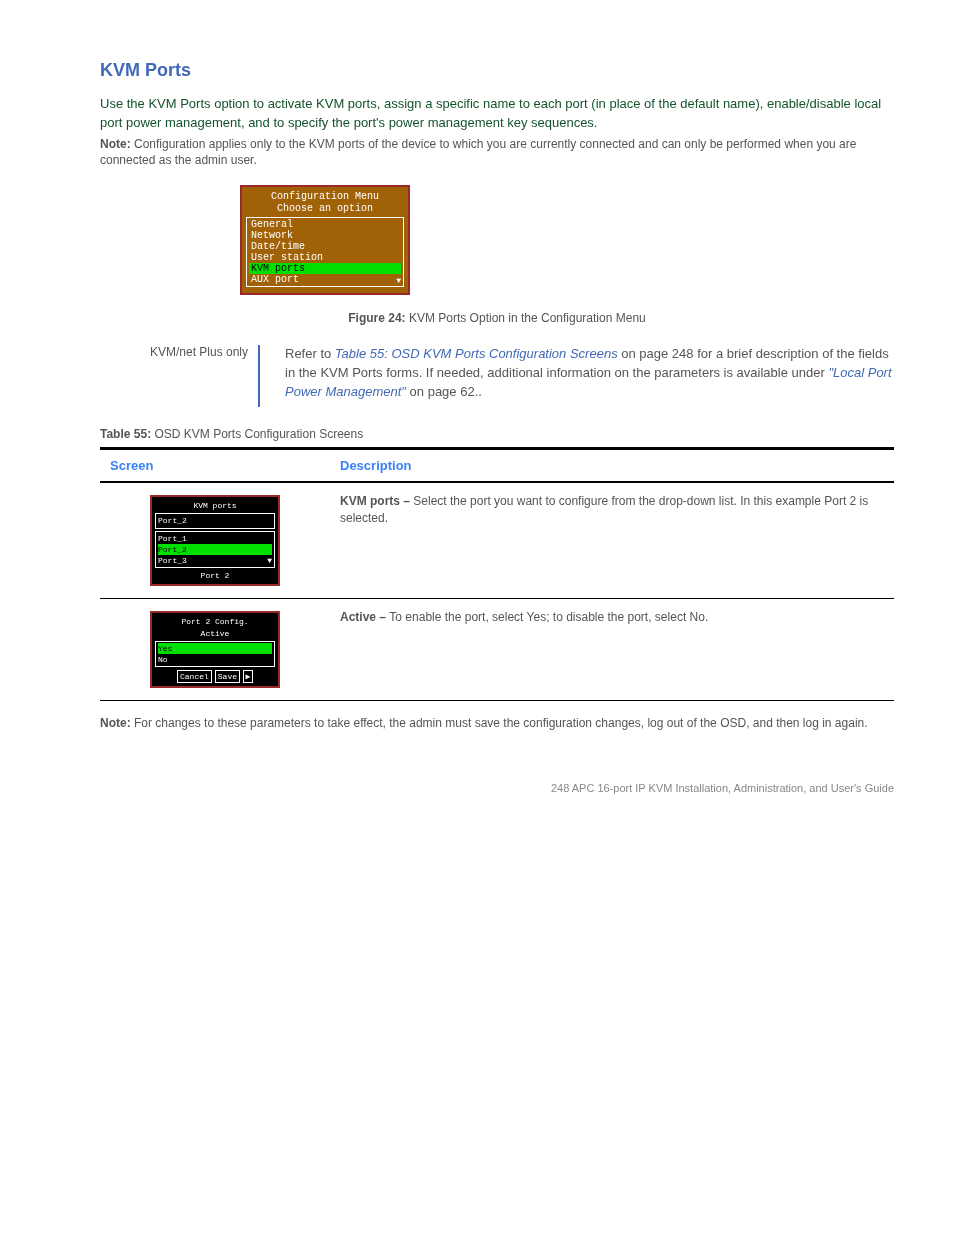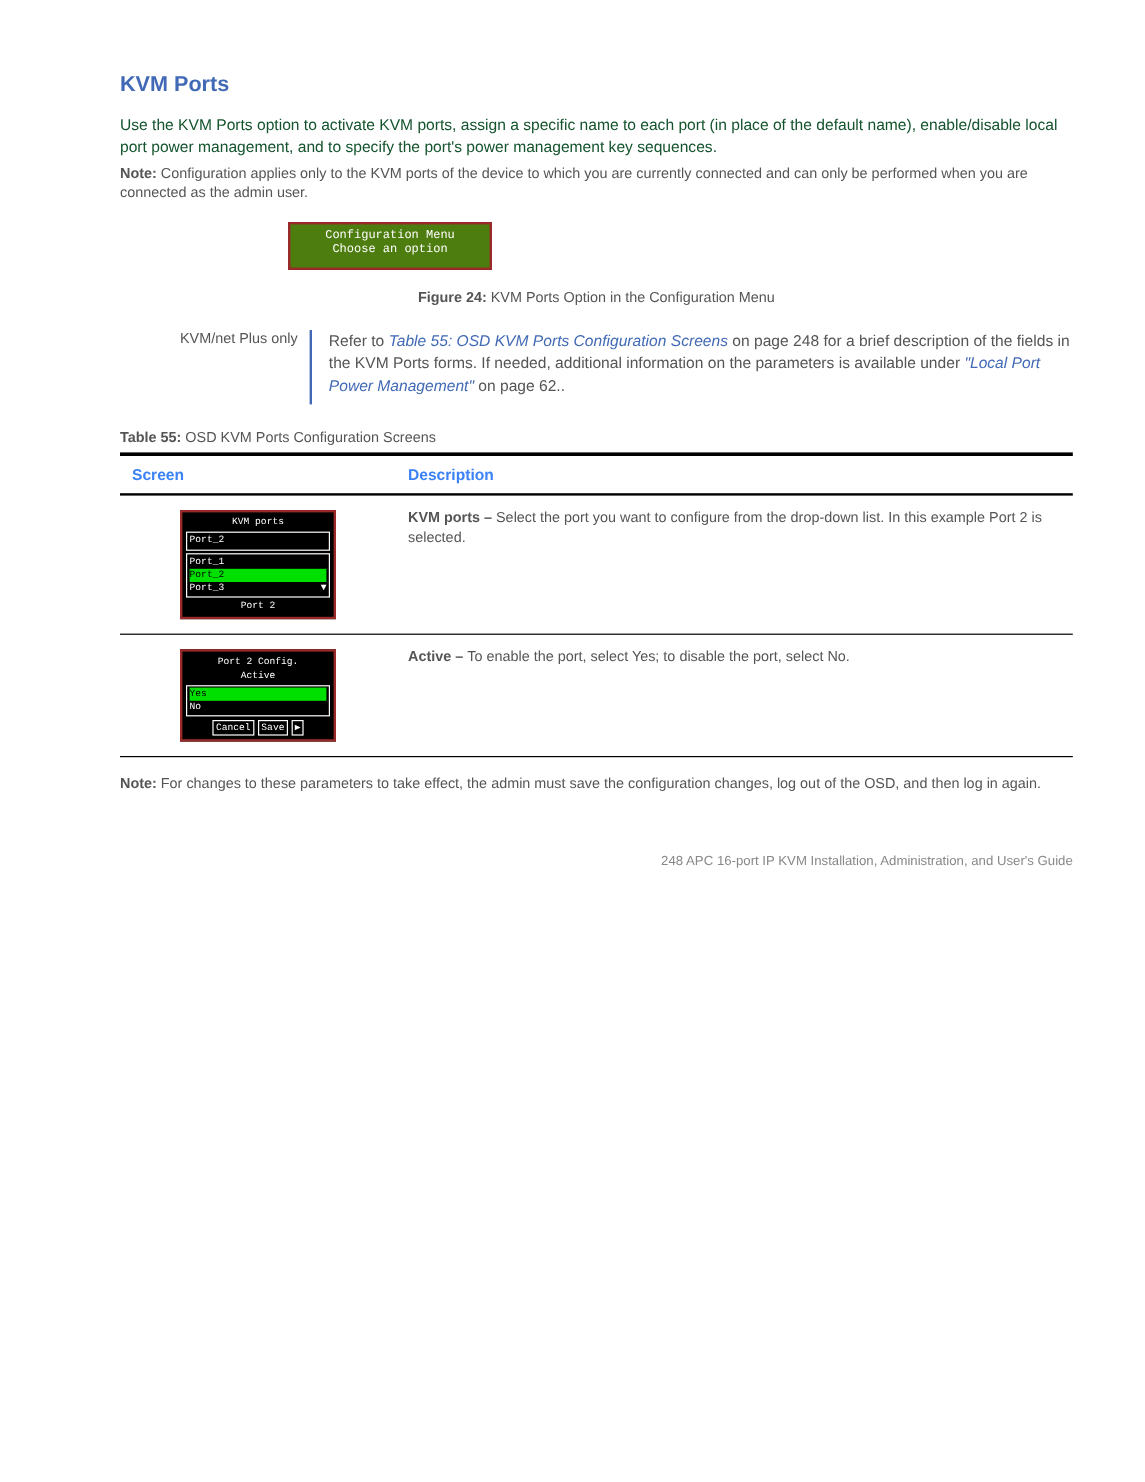--- a/index.html
+++ b/index.html
@@ -30,21 +30,21 @@
     line-height: 1.4;
     margin-bottom: 8px;
     color: #555;
   }
   .note-label { font-weight: bold; }
   .menu-image-wrap {
     margin: 16px 0 16px 140px;
   }
   .osd-menu {
     width: 170px;
-    background: #4d7c0f;
+    background: #a16207;
     border: 2px solid #9a2a2a;
     padding: 4px 4px 6px 4px;
     font-family: "Courier New", monospace;
     font-size: 10px;
     color: #fff;
   }
   .osd-title { text-align: center; line-height: 1.15; margin-bottom: 3px; }
   .osd-list {
     border: 1px solid #fff;
     padding: 1px 2px;
@@ -62,21 +62,21 @@
     text-align: center;
     font-size: 12px;
     color: #555;
     margin-top: 6px;
     margin-bottom: 20px;
   }
   .bold { font-weight: bold; }
   .two-col {
     display: flex;
     align-items: flex-start;
-    gap: 14px;
+    gap: 25px;
     margin: 10px 0 18px 0;
   }
   .left-marker {
     width: 160px;
     border-right: 2px solid #4169b5;
     padding-right: 10px;
     font-size: 12px;
     color: #555;
     text-align: right;
     min-height: 62px;
@@ -162,20 +162,29 @@
 <p class="note">
   <span class="note-label">Note:</span><span> Configuration applies only to the KVM ports of the device to which you are currently connected and can only be performed when you are connected as the admin user.</span>
 </p>
 
 <div class="menu-image-wrap">
   <div class="osd-menu">
     <div class="osd-title">
       <div>Configuration Menu</div>
       <div>Choose an option</div>
     </div>
+    <div class="osd-list">
+      <div class="osd-item">General</div>
+      <div class="osd-item">Network</div>
+      <div class="osd-item">Date/time</div>
+      <div class="osd-item">User station</div>
+      <div class="osd-item sel">KVM ports</div>
+      <div class="osd-item">AUX port</div>
+      <span class="osd-scroll">▼</span>
+    </div>
   </div>
 </div>
 
 <p class="figure-caption">
   <span class="bold">Figure 24: </span><span>KVM Ports Option in the Configuration Menu</span>
 </p>
 
 <div class="two-col">
   <div class="left-marker">
     <div>KVM/net Plus only</div>

